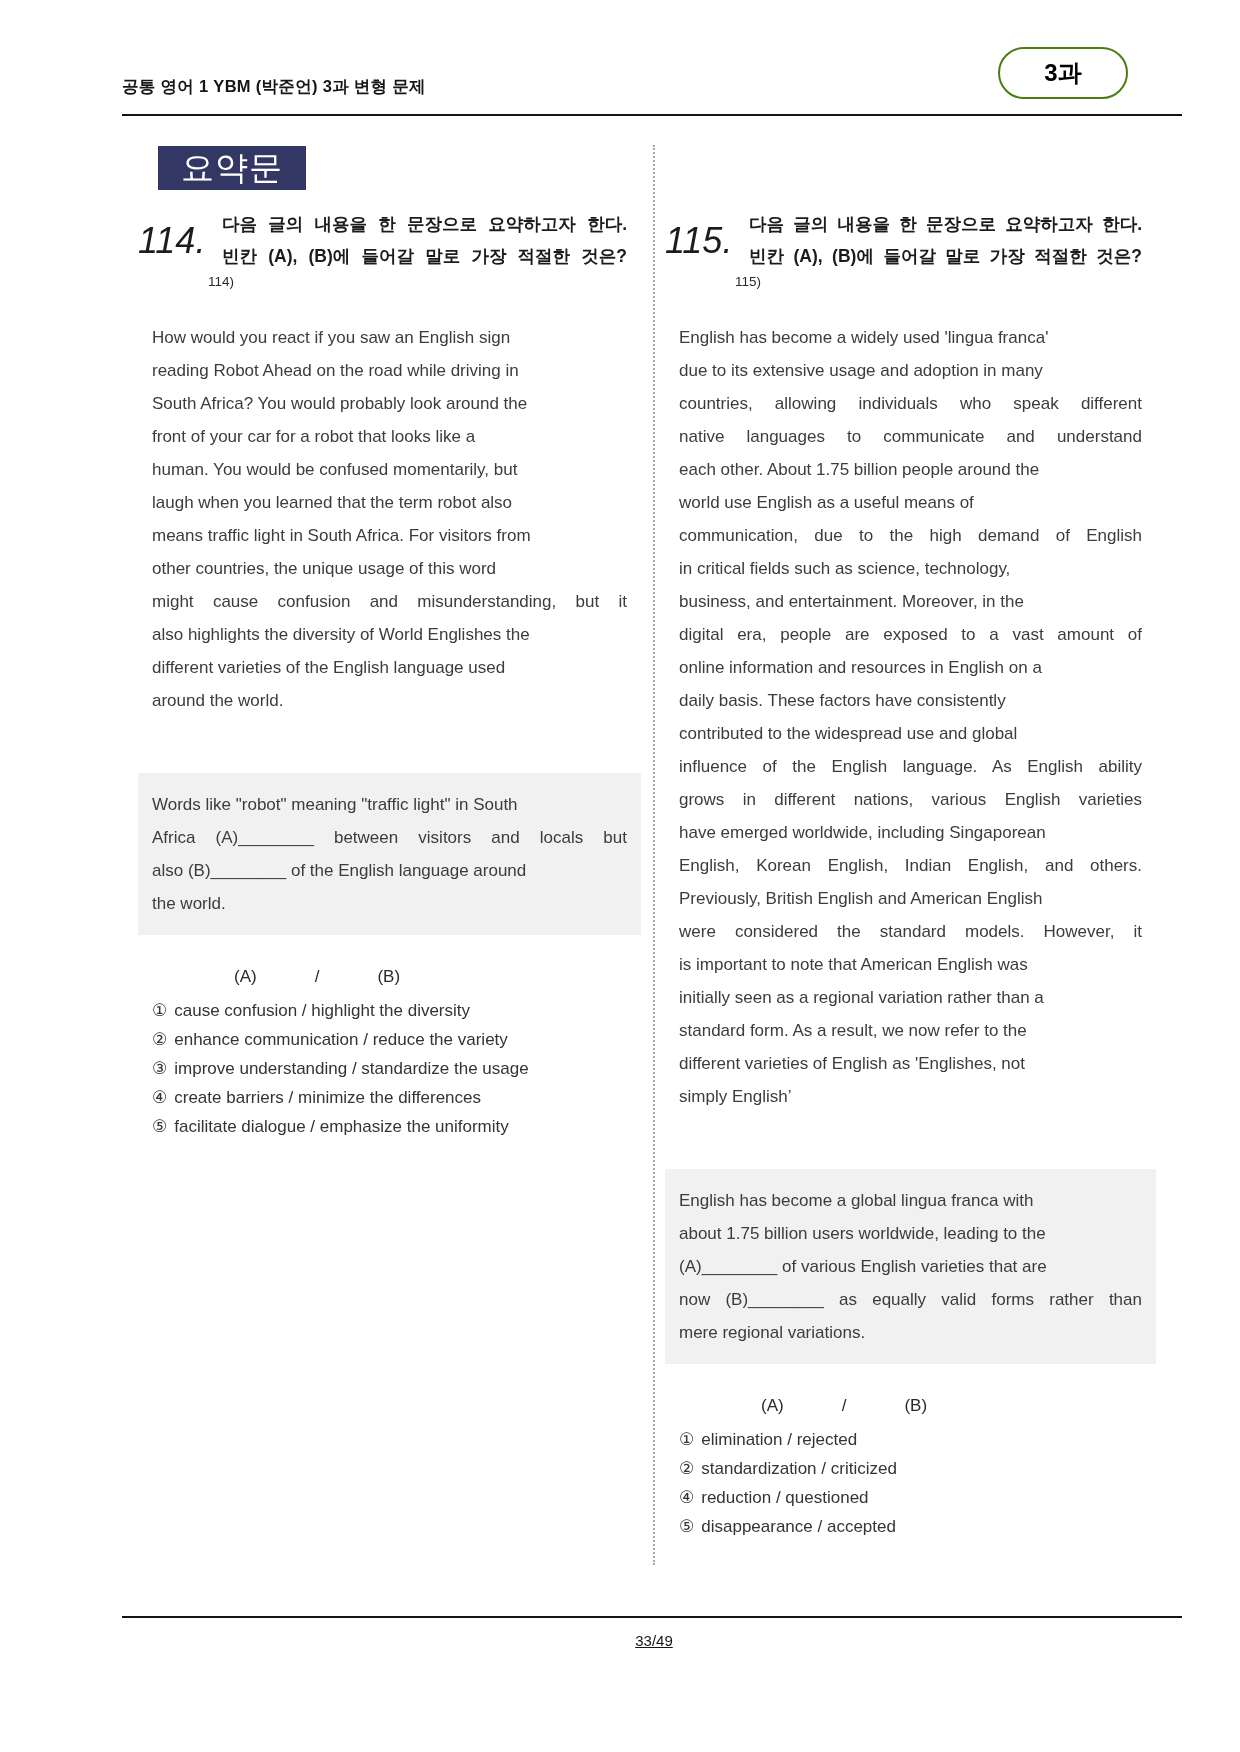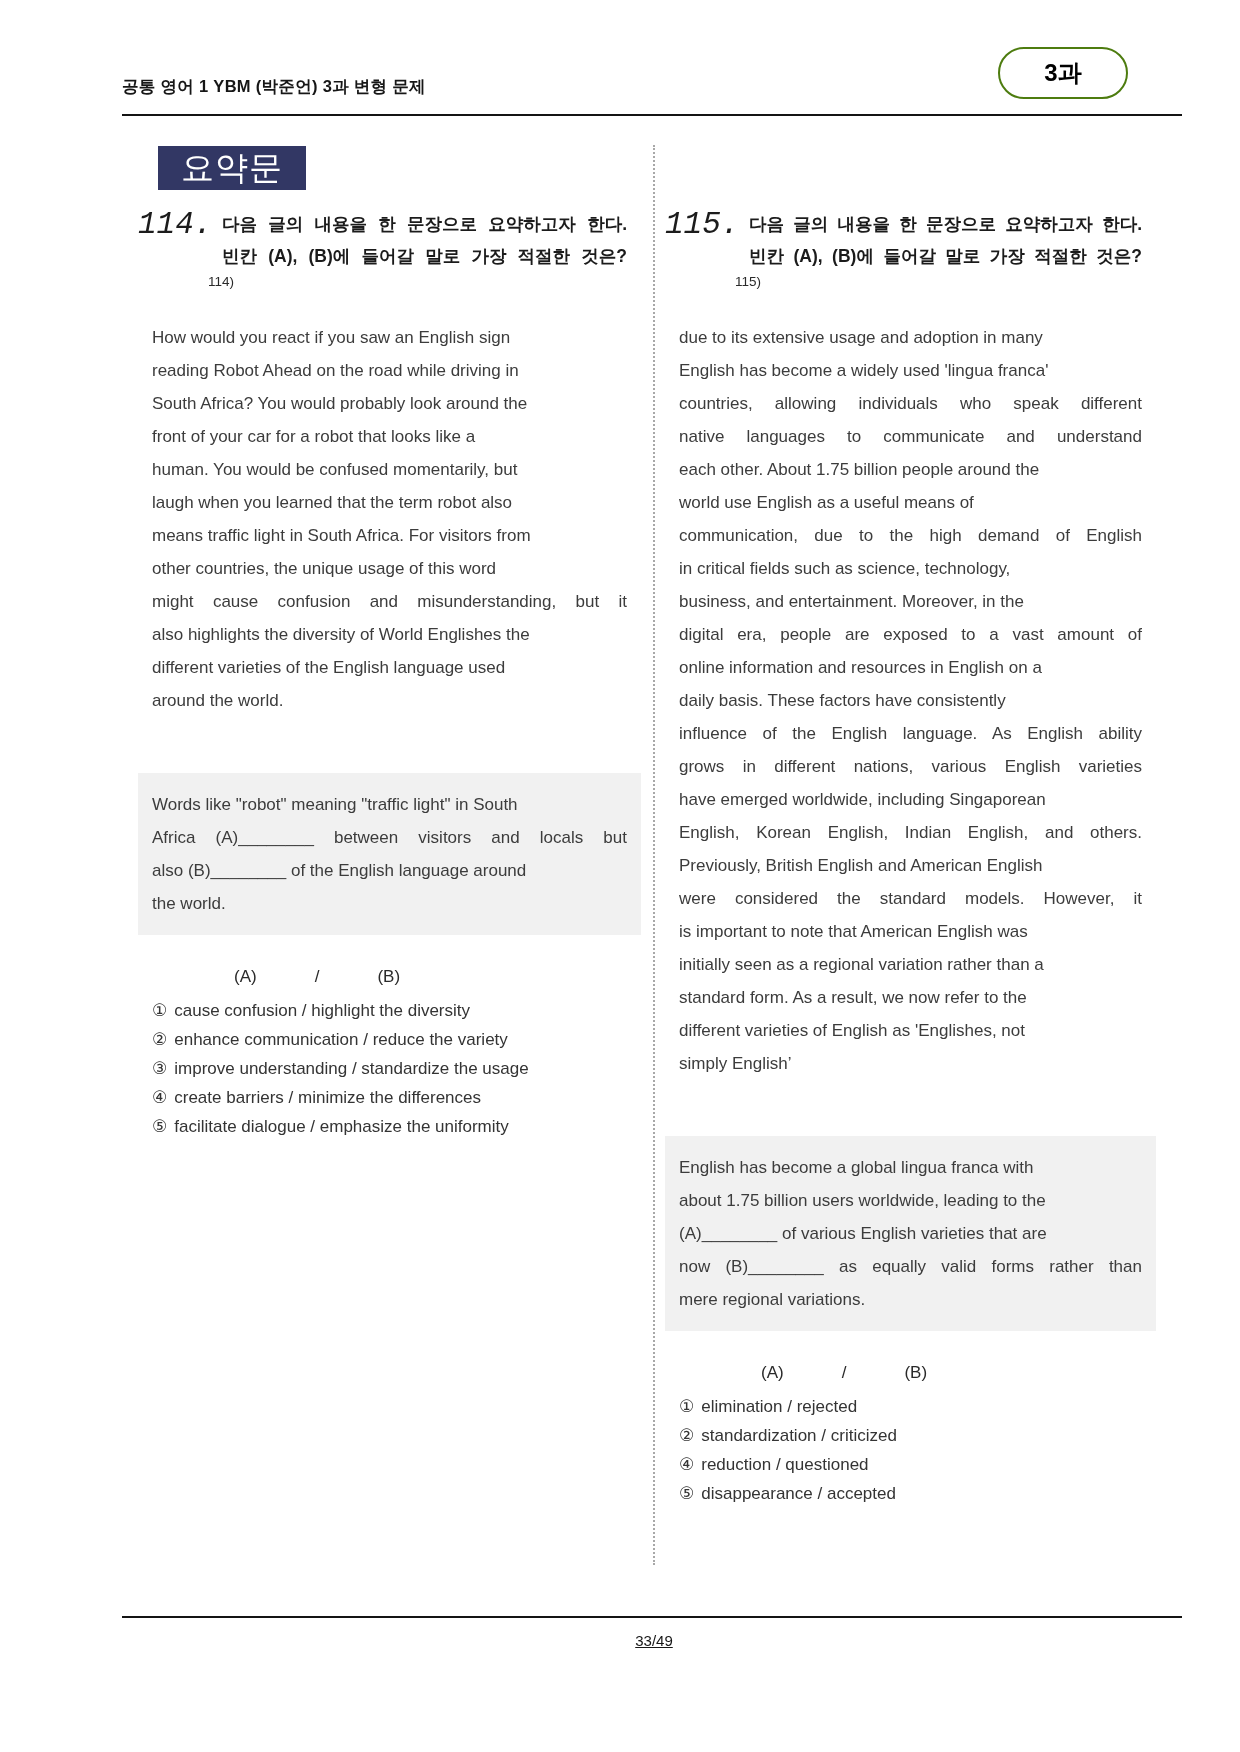--- a/index.html
+++ b/index.html
@@ -33,22 +33,22 @@
     border-left:2px dotted #a8a8a8;
   }
   
   .col { position:absolute; top:208px; }
   .col-left  { left:104px; width:503px; }
   .col-right { left:631px; width:491px; }
 
   .q-head { display:flex; align-items:flex-start; }
   .q-num {
     flex:0 0 84px; width:84px;
-    font-family:Liberation Mono, monospace; font-style:italic;
-    font-size:31px; color:#1c1c1c; line-height:34px;
+    font-family:Liberation Sans, sans-serif; font-style:italic;
+    font-size:36px; color:#1c1c1c; line-height:34px;margin-top:16px;
   }
   .q-prompt { flex:1 1 auto; font-size:17.5px; font-weight:bold; color:#1b1b1b; margin-right:14px; }
   .q-prompt .tline { line-height:32px; }
   .q-foot { margin-left:70px; font-size:13.5px; color:#2a2a2a; line-height:19px; }
 
   .tline { line-height:33px; }
   .tline.just { text-align:justify; text-align-last:justify; }
 
   .passage { margin:30px 14px 0 14px; font-size:17px; color:#3c3c3c; }
 
@@ -165,44 +165,45 @@
       <div class="q-num">115.</div>
       <div class="q-prompt">
         <div class="tline just"><span>다음 글의 내용을 한 문장으로 요약하고자 한다.</span></div>
         <div class="tline just"><span>빈칸 (A), (B)에 들어갈 말로 가장 적절한 것은?</span></div>
       </div>
     </div>
     <div class="q-foot">115)</div>
 
     <div class="passage lines">
 
+        <div class="tline"><span>English has become a widely used 'lingua franca'</span></div>
+
         <div class="tline"><span>due to its extensive usage and adoption in many</span></div>
 
-        <div class="tline"><span>English has become a widely used 'lingua franca'</span></div>
-
         <div class="tline just"><span>countries, allowing individuals who speak different</span></div>
 
         <div class="tline just"><span>native languages to communicate and understand</span></div>
 
         <div class="tline"><span>each other. About 1.75 billion people around the</span></div>
 
         <div class="tline"><span>world use English as a useful means of</span></div>
 
         <div class="tline just"><span>communication, due to the high demand of English</span></div>
 
         <div class="tline"><span>in critical fields such as science, technology,</span></div>
 
         <div class="tline"><span>business, and entertainment. Moreover, in the</span></div>
 
         <div class="tline just"><span>digital era, people are exposed to a vast amount of</span></div>
 
         <div class="tline"><span>online information and resources in English on a</span></div>
 
         <div class="tline"><span>daily basis. These factors have consistently</span></div>
 
+        <div class="tline"><span>contributed to the widespread use and global</span></div>
 
         <div class="tline just"><span>influence of the English language. As English ability</span></div>
 
         <div class="tline just"><span>grows in different nations, various English varieties</span></div>
 
         <div class="tline"><span>have emerged worldwide, including Singaporean</span></div>
 
         <div class="tline just"><span>English, Korean English, Indian English, and others.</span></div>
 
         <div class="tline"><span>Previously, British English and American English</span></div>

